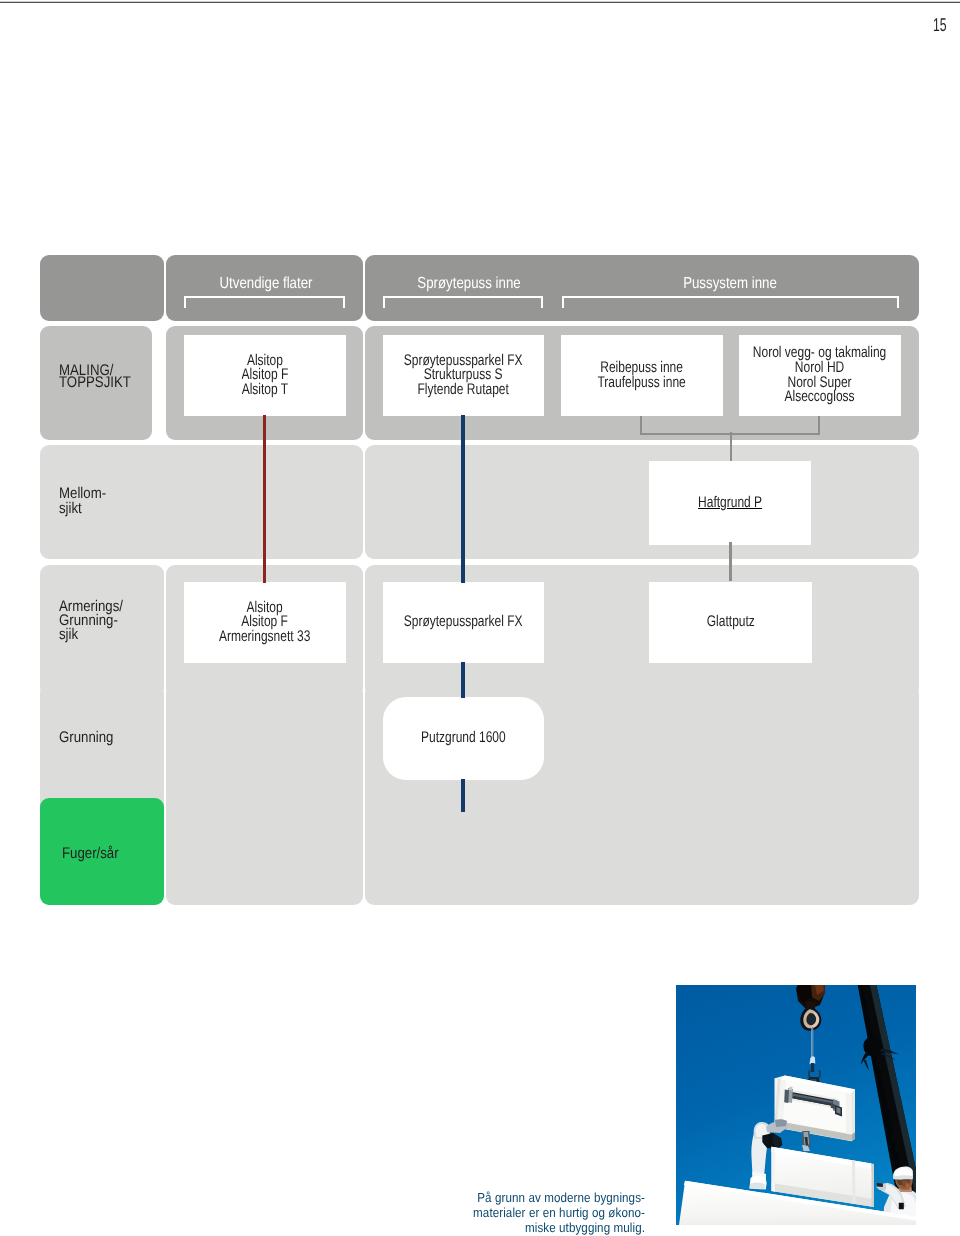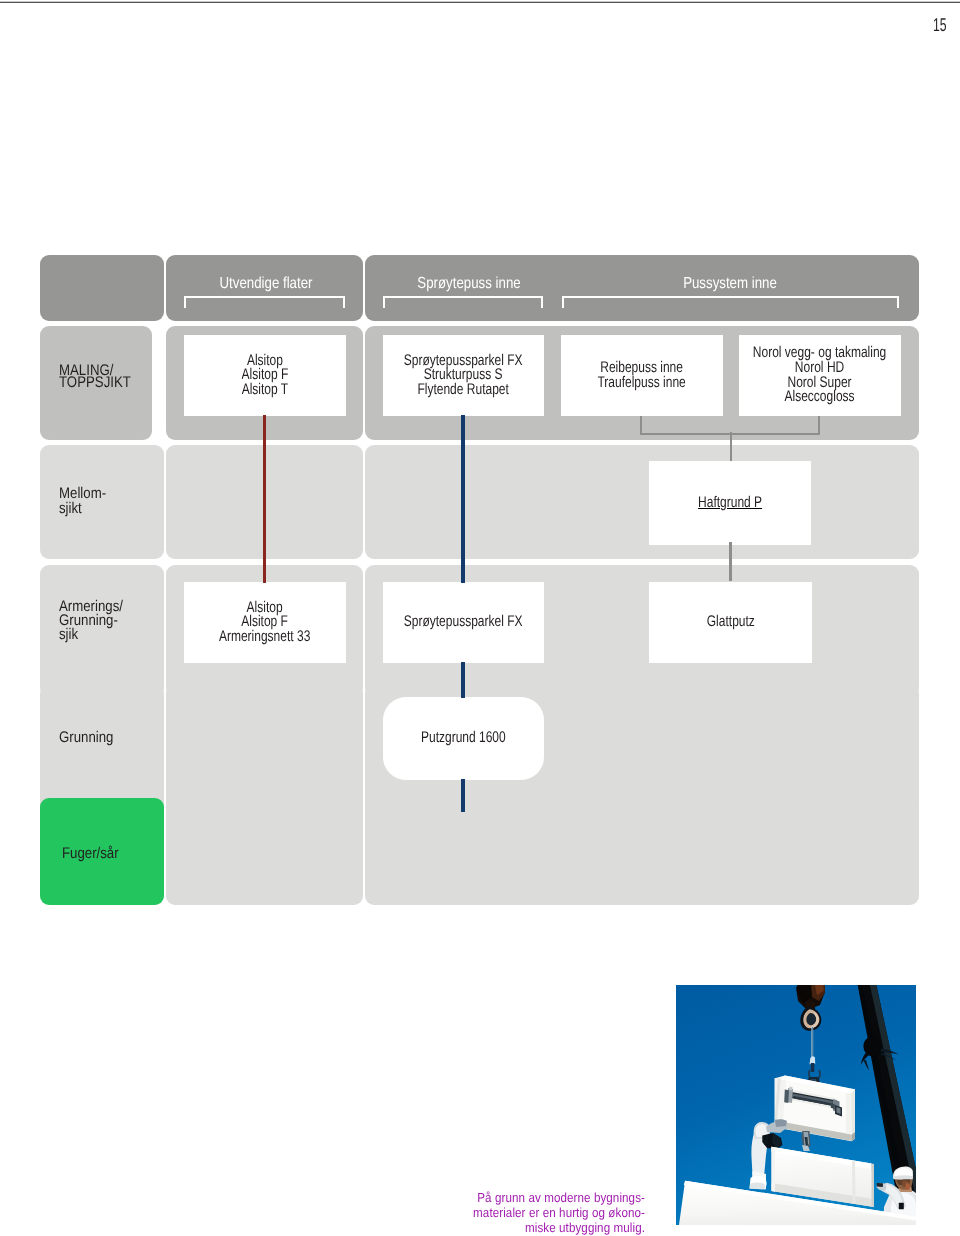--- a/index.html
+++ b/index.html
@@ -33,21 +33,21 @@
         justify-content:center;text-align:center;}
   .wbox > .txt{display:block;transform-style:preserve-3d;color:#231f20;font-size:15.4px;line-height:14.6px;
              transform:scaleX(0.78) translateZ(0);white-space:nowrap;}
   .wbox .txt > span{display:block;}
 
   .conn{position:absolute;}
 
   
   .photo{position:absolute;left:676px;top:985px;width:240px;height:240px;overflow:hidden;}
   .cap{position:absolute;left:420px;top:1189.6px;width:225px;text-align:right;
-       color:#a21caf;font-size:13.2px;line-height:15.2px;letter-spacing:0.1px;}
+       color:#0c4a6e;font-size:13.2px;line-height:15.2px;letter-spacing:0.1px;}
   .cap div{transform:scaleX(0.88) translateZ(0);transform-origin:right top;white-space:nowrap;}
 </style>
 </head>
 <body>
 
 <div class="page">
   <div id="topRule"></div>
   <div id="pageNum">15</div>
   <div class="dg" id="dg">
 
@@ -95,21 +95,21 @@
         <span class="txt">
             <span>Norol vegg- og takmaling</span>
             <span>Norol HD</span>
             <span>Norol Super</span>
             <span>Alseccogloss</span>
           </span>
       </div>
     </div>
 
     <div class="band" style="top:190px;height:114px;">
-      <div class="cell" style="left:0;width:124px;background:#dcdcdb;">
+      <div class="cell" style="left:0;width:124px;background:#dcdcdb;padding-left:19px;">
         <div class="rowlabel" style="left:19.1px;top:42.3px;"><span>Mellom-</span><span>sjikt</span></div>
       </div>
       <div class="cell" style="left:126.3px;width:196.5px;background:#dcdcdb;"></div>
       <div class="cell" style="left:325px;width:554px;background:#dcdcdb;"></div>
       <div class="wbox" style="left:609px;top:16.1px;width:162px;height:83.8px;text-decoration:underline;">
         <span class="txt">
             <span>Haftgrund P</span>
           </span>
       </div>
     </div>

